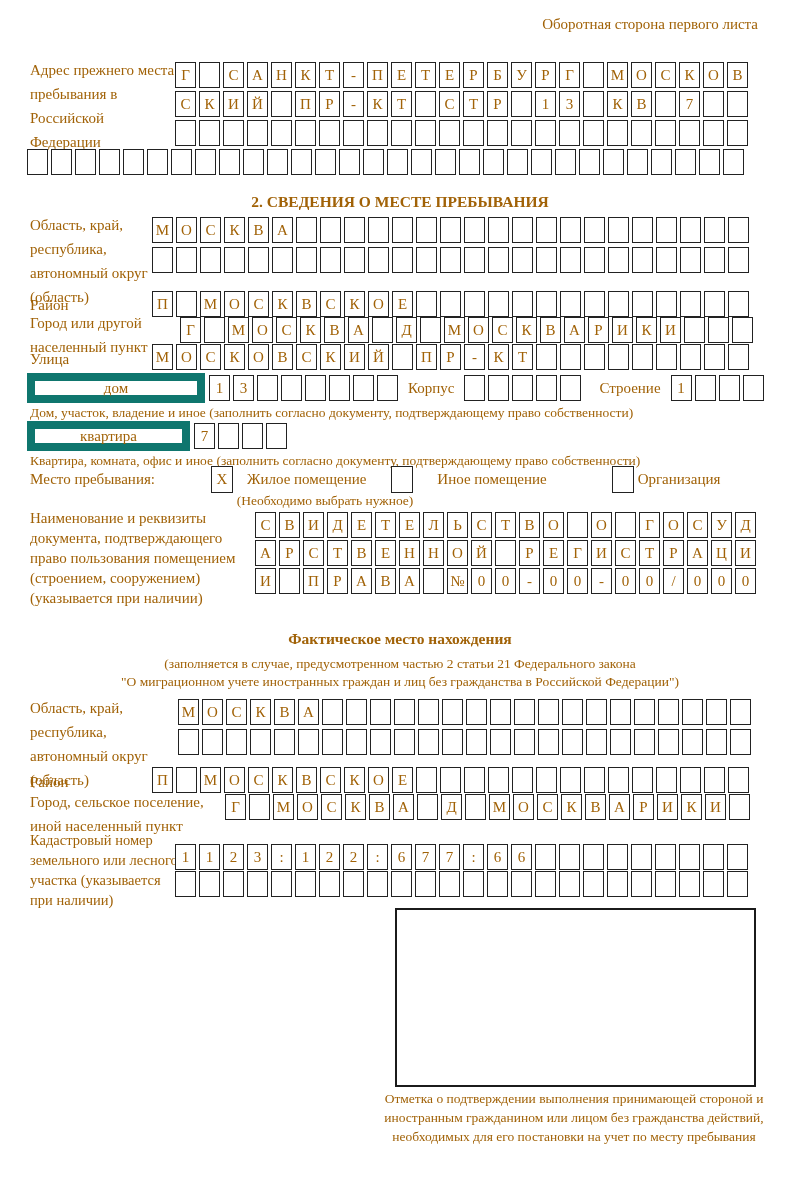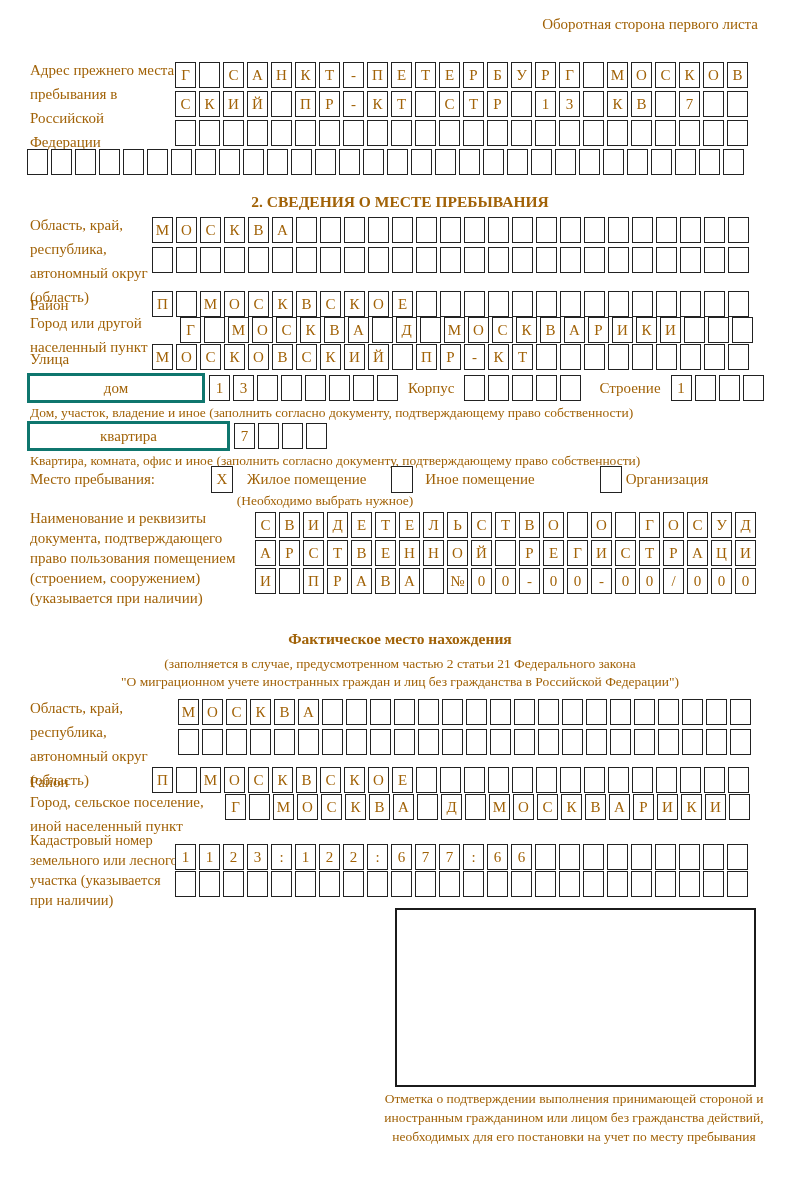--- a/index.html
+++ b/index.html
@@ -12,21 +12,21 @@
   .boxrow{display:flex;gap:3px;margin-bottom:3px;}
   .rows.wide .boxrow{margin-bottom:4px;}
   .rows.tight .boxrow{margin-bottom:2px;}
   .rows.xtight .boxrow{margin-bottom:1px;}
   .cb{flex:0 0 auto;width:21px;height:26px;border:1.5px solid #222;box-sizing:border-box;
       display:flex;align-items:center;justify-content:center;font-size:15px;background:#fff;}
   .note{position:absolute;font-size:13.5px;line-height:18px;}
   .center{left:0;right:0;text-align:center;}
   .h{position:absolute;left:0;right:0;text-align:center;font-weight:bold;font-size:15.5px;}
   .flexrow{position:absolute;display:flex;align-items:center;}
-  .widebox{border:3px solid #0f766e;height:30px;box-sizing:border-box;display:flex;
+  .widebox{border:8px solid #0f766e;height:30px;box-sizing:border-box;display:flex;
            align-items:center;justify-content:center;font-size:15px;background:#fff;}
   .inline-lbl{font-size:15px;padding:0 6px;white-space:nowrap;}
   .checkbox{flex:0 0 auto;width:22px;height:27px;border:1.5px solid #222;box-sizing:border-box;
             display:flex;align-items:center;justify-content:center;font-size:15px;background:#fff;}
   .stampbox{position:absolute;border:2px solid #1b1b1b;background:#fff;}
 </style>
 </head>
 <body>
 
 <div class="page">
@@ -317,36 +317,36 @@
     <div class="boxrow" style="margin-bottom:0">
         <span class="cb">1</span>
         <span class="cb"></span>
         <span class="cb"></span>
         <span class="cb"></span>
       </div>
   </div>
   <div class="note" style="top:404px;left:30px">Дом, участок, владение и иное (заполнить согласно документу, подтверждающему право собственности)</div>
 
   <div class="flexrow" style="top:421px;left:27px;gap:4px">
-    <div class="widebox" style="width:203px">квартира</div>
+    <div class="widebox" style="width:163px">квартира</div>
     <div class="boxrow" style="margin-bottom:0">
         <span class="cb">7</span>
         <span class="cb"></span>
         <span class="cb"></span>
         <span class="cb"></span>
       </div>
   </div>
   <div class="note" style="top:452px;left:30px">Квартира, комната, офис и иное (заполнить согласно документу, подтверждающему право собственности)</div>
 
   <div class="flexrow" style="top:466px;left:30px">
     <span class="t15">Место пребывания:</span>
     <span class="checkbox" style="margin-left:56px">X</span>
     <span class="t15" style="margin-left:14px">Жилое помещение</span>
     <span class="checkbox" style="margin-left:25px"></span>
-    <span class="t15" style="margin-left:12px">Иное помещение</span>
+    <span class="t15" style="margin-left:24px">Иное помещение</span>
     <span class="checkbox" style="margin-left:65px"></span>
     <span class="t15" style="margin-left:4px">Организация</span>
   </div>
   <div class="note" style="top:492px;left:30px;width:590px;text-align:center">(Необходимо выбрать нужное)</div>
 
   <div class="lbl" style="top:508px;left:30px;width:228px;line-height:20px">Наименование и реквизиты документа, подтверждающего право пользования помещением (строением, сооружением) (указывается при наличии)</div>
   <div class="rows tight" style="top:512px;left:255px">
     <div class="boxrow">
         <span class="cb">С</span>
         <span class="cb">В</span>

